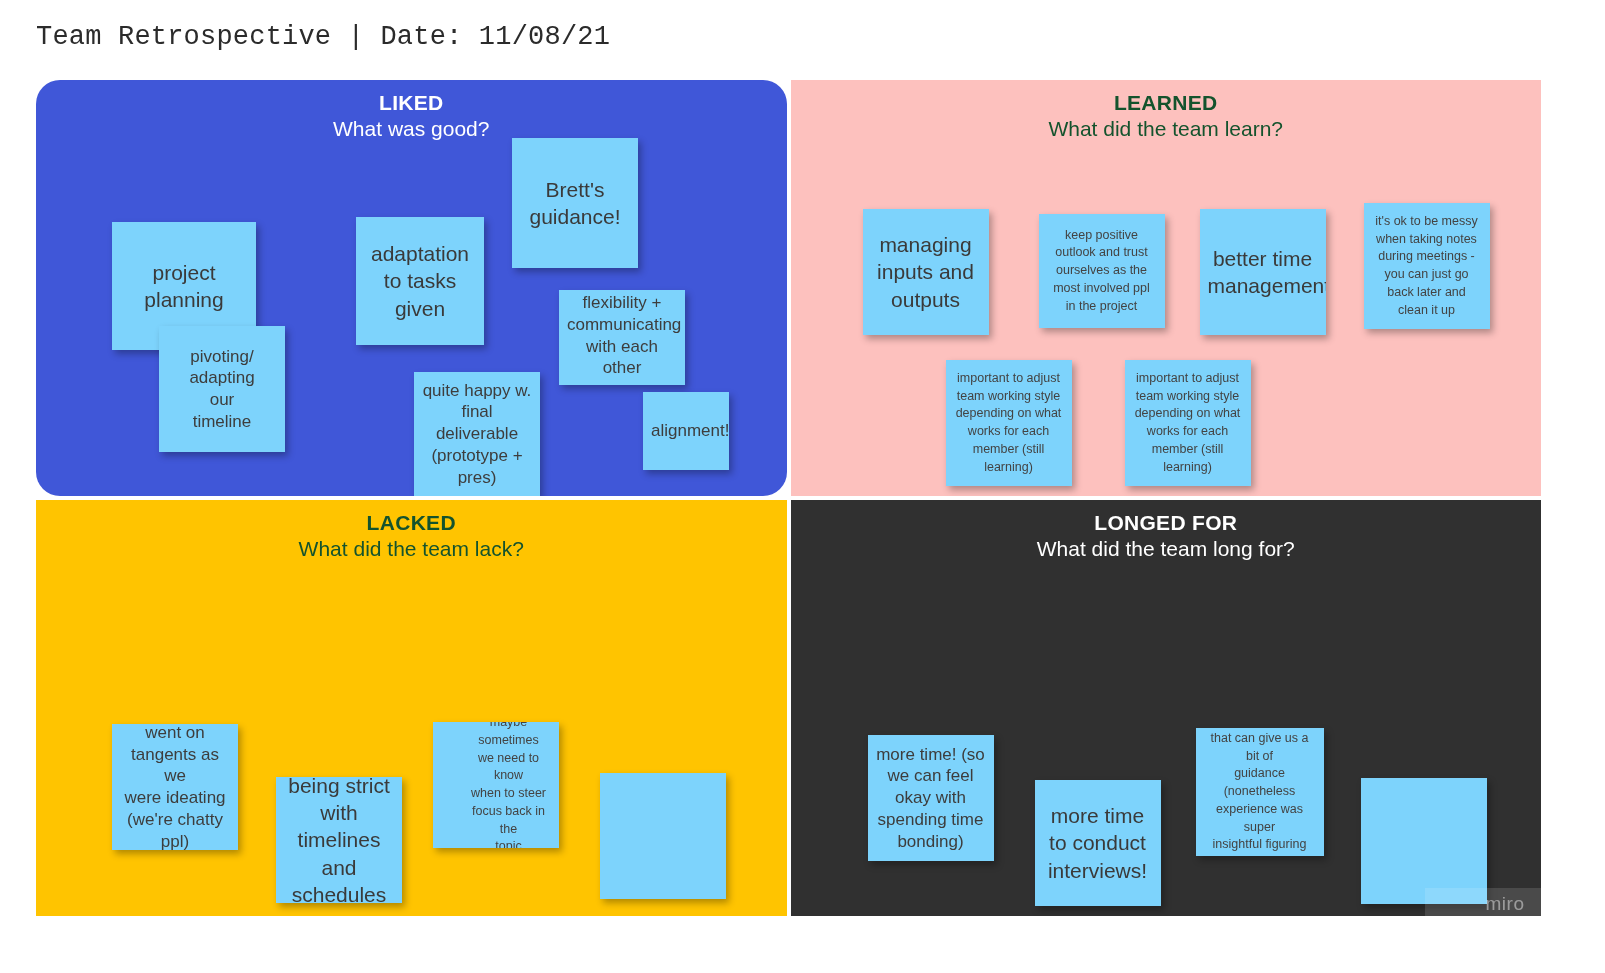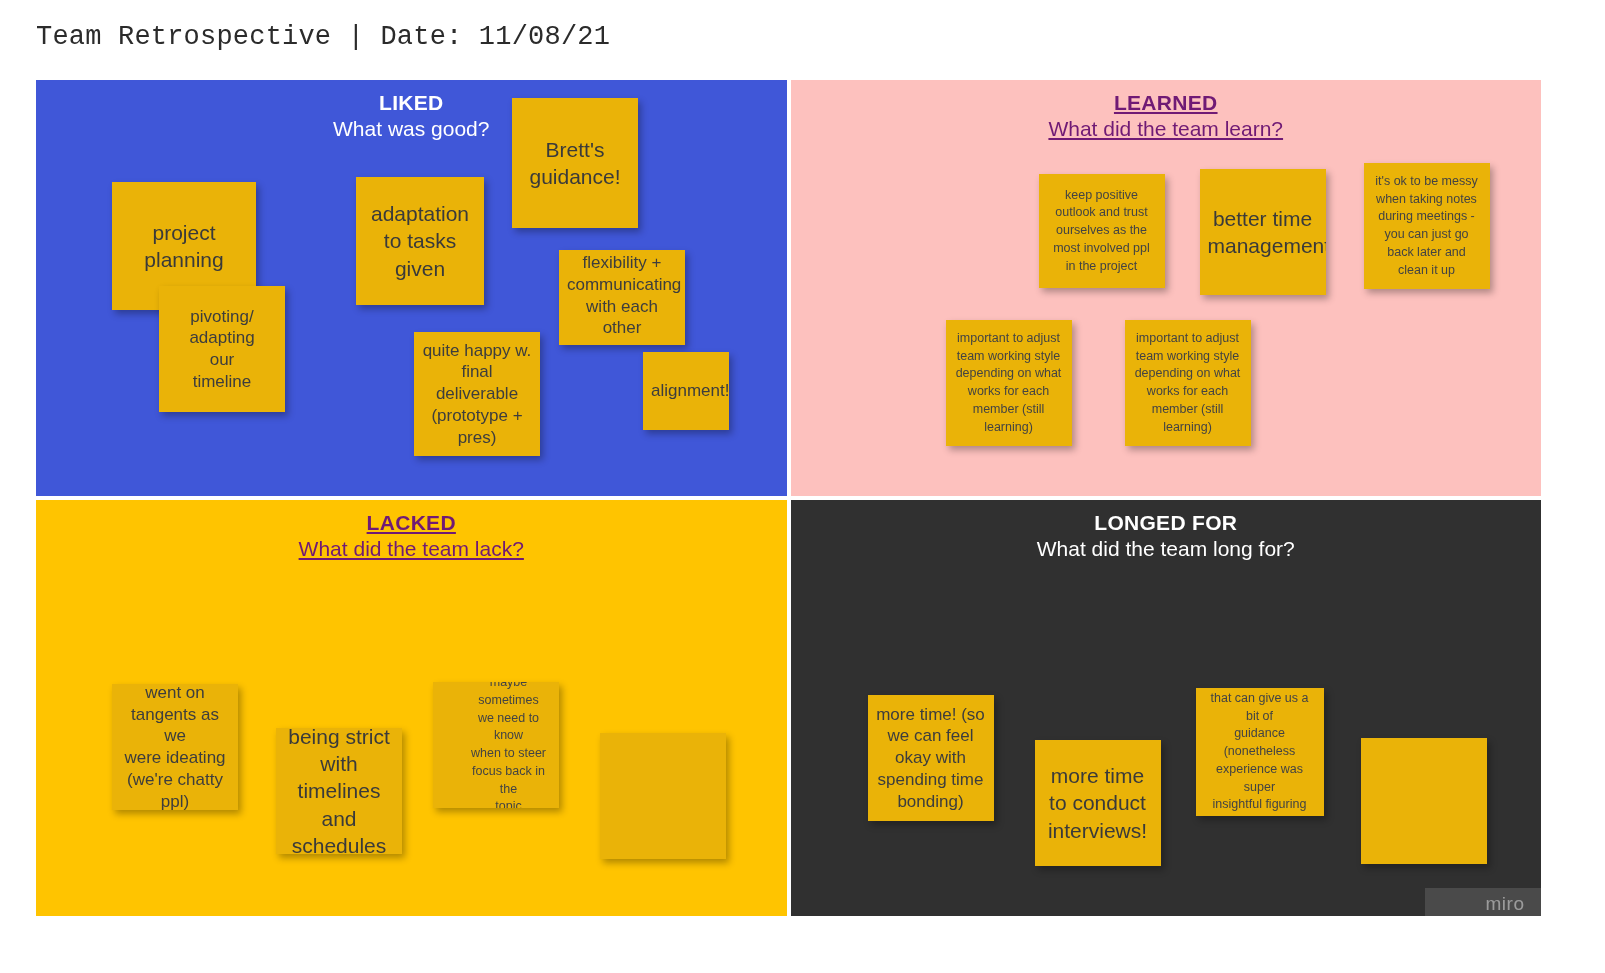--- a/index.html
+++ b/index.html
@@ -37,21 +37,21 @@
     grid-template-columns: 1fr 1fr;
     grid-template-rows: 1fr 1fr;
     gap: 4px 4px;
     background: #ffffff;
   }
 
   .quadrant {
     position: relative;
     overflow: hidden;
   }
-  .q-liked    { background: #4057d8; }
+  .q-liked    { background: #4057d8; border-radius: 24px; }
   .q-learned  { background: #fdc1be; }
   .q-lacked   { background: #ffc400; }
   .q-longed   { background: #303030; }
 
   .q-header {
     position: absolute;
     top: 10px;
     left: 0;
     right: 0;
     text-align: center;
@@ -62,34 +62,35 @@
     font-weight: bold;
     line-height: 1.22;
     letter-spacing: 0.3px;
   }
   .q-sub {
     font-size: 21px;
     font-weight: 400;
     line-height: 1.22;
   }
   .light-text .q-title, .light-text .q-sub { color: #ffffff; }
-  .dark-text  .q-title, .dark-text  .q-sub { color: #701a75; text-decoration: underline; }
+  .dark-text  .q-title, .dark-text  .q-sub { color: #14532d; }
 
   .note {
     position: absolute;
-    background: #eab308;
+    background: #7dd3fc;
     box-shadow: 3px 4px 7px rgba(0,0,0,0.30);
     display: flex;
     align-items: center;
     justify-content: center;
     text-align: center;
     color: #333333;
     box-sizing: border-box;
     padding: 6px 8px;
     overflow: hidden;
+    margin-top: 40px;
   }
   .note-text {
     width: 100%;
     white-space: pre-line;
     line-height: 1.25;
   }
   .t-lg  { font-size: 21px; line-height: 1.3; color: #3a3a3a; }
   .t-md  { font-size: 17px; line-height: 1.28; color: #3d3d3d; }
   .t-sm  { font-size: 12.5px; line-height: 1.42; color: #434343; }
 
@@ -164,20 +165,25 @@
       <span class="note-text t-md">alignment!</span>
     </div>
   </div>
 
   <div class="quadrant q-learned dark-text">
     <div class="q-header">
       <div class="q-title">LEARNED</div>
       <div class="q-sub">What did the team learn?</div>
     </div>
 
+    <div class="note" style="left:72px; top:89px; width:126px; height:126px;">
+      <span class="note-text t-lg">managing
+inputs and
+outputs</span>
+    </div>
 
     <div class="note" style="left:248px; top:94px; width:126px; height:114px;">
       <span class="note-text t-sm">keep positive
 outlook and trust
 ourselves as the
 most involved ppl
 in the project</span>
     </div>
 
     <div class="note" style="left:409px; top:89px; width:126px; height:126px;">
@@ -220,21 +226,21 @@
     </div>
 
     <div class="note" style="left:76px; top:184px; width:126px; height:126px;">
       <span class="note-text t-md">went on
 tangents as we
 were ideating
 (we're chatty
 ppl)</span>
     </div>
 
-    <div class="note" style="left:240px; top:228px; width:126px; height:126px;">
+    <div class="note" style="left:240px; top:237px; width:126px; height:126px;">
       <span class="note-text t-lg">being strict
 with
 timelines and
 schedules</span>
     </div>
 
     <div class="note" style="left:397px; top:182px; width:126px; height:126px;padding-left:33px;">
       <span class="note-text t-sm">maybe sometimes
 we need to know
 when to steer

